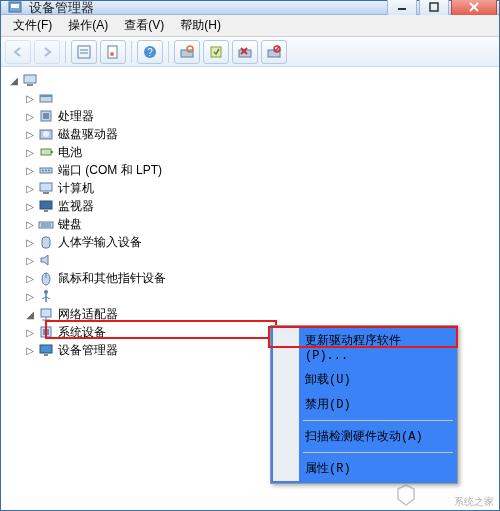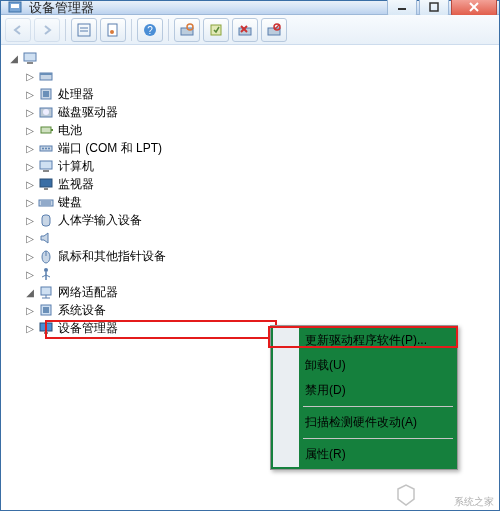--- a/index.html
+++ b/index.html
@@ -98,24 +98,25 @@
   .red-box { border: 2px solid #e41b1b; }
   .selected-device-box {
     position:absolute;
     left: 45px; top: 320px; width: 232px; height: 19px;
     pointer-events:none;
   }
   .ctxmenu {
     position: absolute;
     left: 270px; top: 325px;
     width: 188px;
-    background: #15803d;
+    background: #3b82f6;
     border: 1px solid #979797;
     box-shadow: 2px 2px 4px rgba(0,0,0,.3);
     padding: 2px;
+    font-family: Liberation Mono, monospace;
   }
   .ctxmenu .gutter {
     position:absolute; left:2px; top:2px; bottom:2px; width:26px;
     background:#eaeef2;
   }
   .ctx-item {
     position:relative;
     padding: 4px 12px 4px 32px;
     font-size: 12px;
     cursor: default;
@@ -161,20 +162,26 @@
         </div>
       <div class="tbtn close">
           <svg width="12" height="12">
             <line x1="2" y1="2" x2="10" y2="10" stroke="#fff" stroke-width="2"></line>
             <line x1="10" y1="2" x2="2" y2="10" stroke="#fff" stroke-width="2"></line>
           </svg>
         </div>
     </div>
   </div>
 
+  <div class="menubar">
+    <span>文件(F)</span>
+    <span>操作(A)</span>
+    <span>查看(V)</span>
+    <span>帮助(H)</span>
+  </div>
 
   <div class="toolbar">
     <div class="navbtn disabled">
         <svg width="14" height="14">
           <path d="M9 3 L4 7 L9 11" fill="none" stroke="#5a7fae" stroke-width="2"></path>
         </svg>
       </div>
     <div class="navbtn disabled">
         <svg width="14" height="14">
           <path d="M5 3 L10 7 L5 11" fill="none" stroke="#5a7fae" stroke-width="2"></path>

